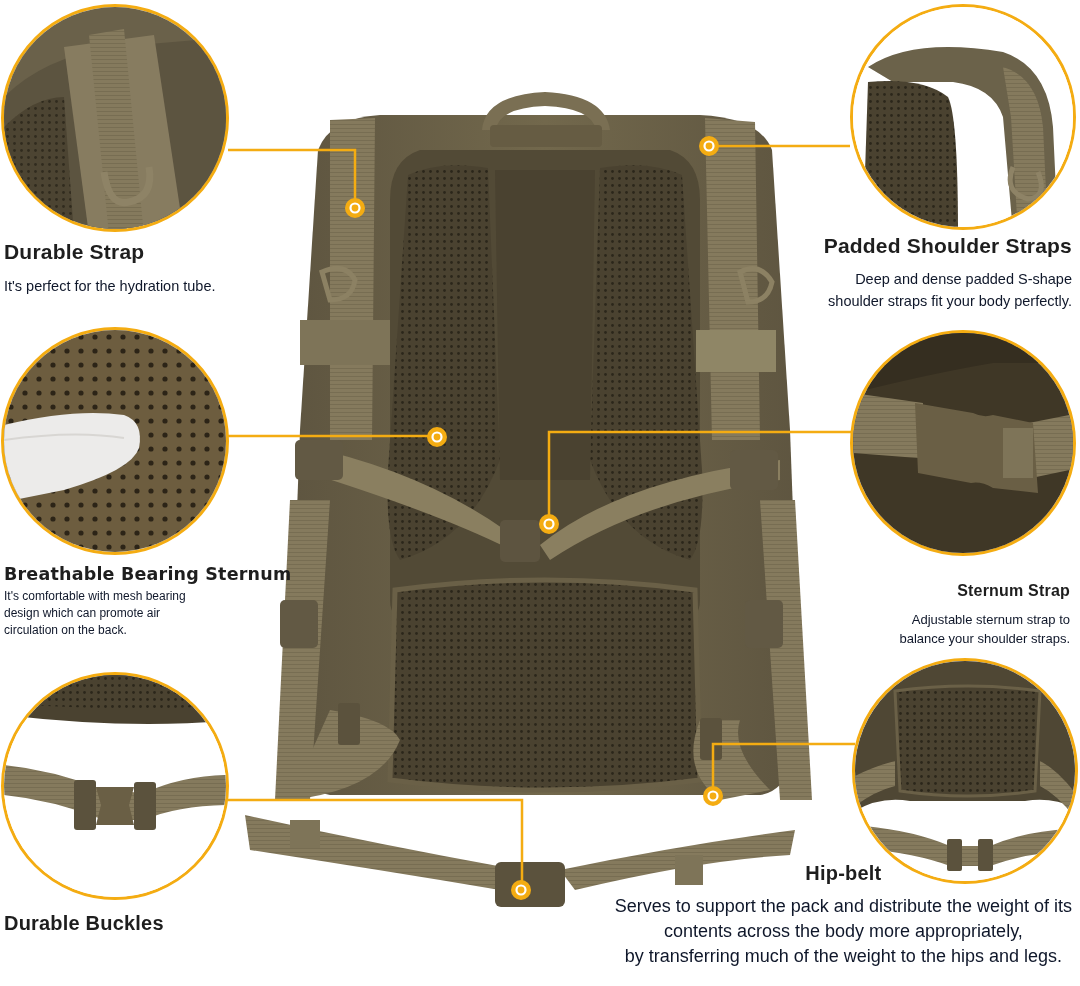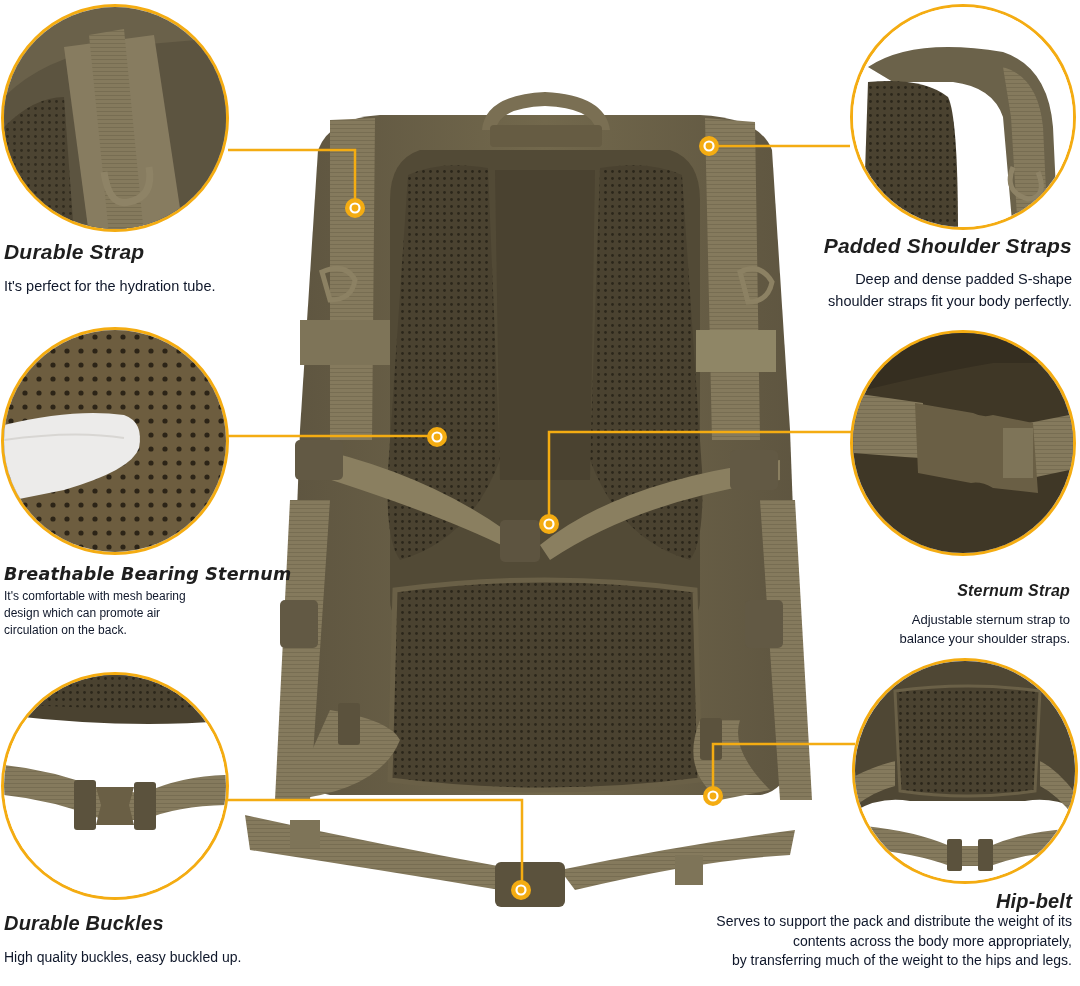--- a/index.html
+++ b/index.html
@@ -9,21 +9,21 @@
   .stage { position: absolute; left: 0; top: 0; width: 1080px; height: 986px; }
 
   
   .detail {
     position: absolute; border-radius: 50%; overflow: hidden;
     border: 3px solid #f4ac12; background: #ffffff;
   }
 
   
   .feature { position: absolute; }
-  .feature h2 { font-weight: 700; color: #1e1e1e; line-height: 1.1; letter-spacing: 0.2px; font-style: italic; }
+  .feature h2 { font-weight: 700; color: #1e1e1e; line-height: 1.1; letter-spacing: 0.2px; }
   .feature p { color: #0f172a; line-height: 1.35; }
   .right { text-align: right; }
 
   .f-strap { left: 4px; top: 240px; }
   .f-strap h2 { font-size: 21px; }
   .f-strap p { font-size: 14.5px; margin-top: 14px; }
 
   .f-shoulder { right: 8px; top: 234px; }
   .f-shoulder h2 { font-size: 21px; }
   .f-shoulder p { font-size: 14.5px; margin-top: 12px; line-height: 1.5; }
@@ -33,23 +33,23 @@
   .f-breath p { font-size: 12px; font-family: Liberation Sans, sans-serif; margin-top: 4px; line-height: 1.4; width: 270px; }
 
   .f-sternum { right: 10px; top: 582px; }
   .f-sternum h2 { font-size: 16px; }
   .f-sternum p { font-size: 13px; margin-top: 10px; line-height: 1.5; }
 
   .f-buckles { left: 4px; top: 912px; }
   .f-buckles h2 { font-size: 20px; }
   .f-buckles p { font-size: 14px; margin-top: 14px; }
 
-  .f-hip { right: 8px; top: 890px; }
+  .f-hip { right: 8px; top: 862px; text-align: center; }
   .f-hip h2 { font-size: 20px; }
-  .f-hip p { font-size: 14px; line-height: 1.4; }
+  .f-hip p { font-size: 18px; margin-top: 10px; line-height: 1.4; }
 
   svg { display: block; }
 </style>
 </head>
 <body>
 
 <div class="stage">
 
   <svg width="1080" height="986" style="position:absolute;left:0;top:0;">
     <defs>
@@ -232,21 +232,20 @@
   <div class="feature f-sternum right">
     <h2>Sternum Strap</h2>
     <p>
       <span>Adjustable sternum strap to</span><br>
       <span>balance your shoulder straps.</span>
     </p>
   </div>
 
   <div class="feature f-buckles">
     <h2>Durable Buckles</h2>
-    <p>High quality buckles, easy buckled up.</p>
   </div>
 
   <div class="feature f-hip right">
     <h2>Hip-belt</h2>
     <p>
       <span>Serves to support the pack and distribute the weight of its</span><br>
       <span>contents across the body more appropriately,</span><br>
       <span>by transferring much of the weight to the hips and legs.</span>
     </p>
   </div>

